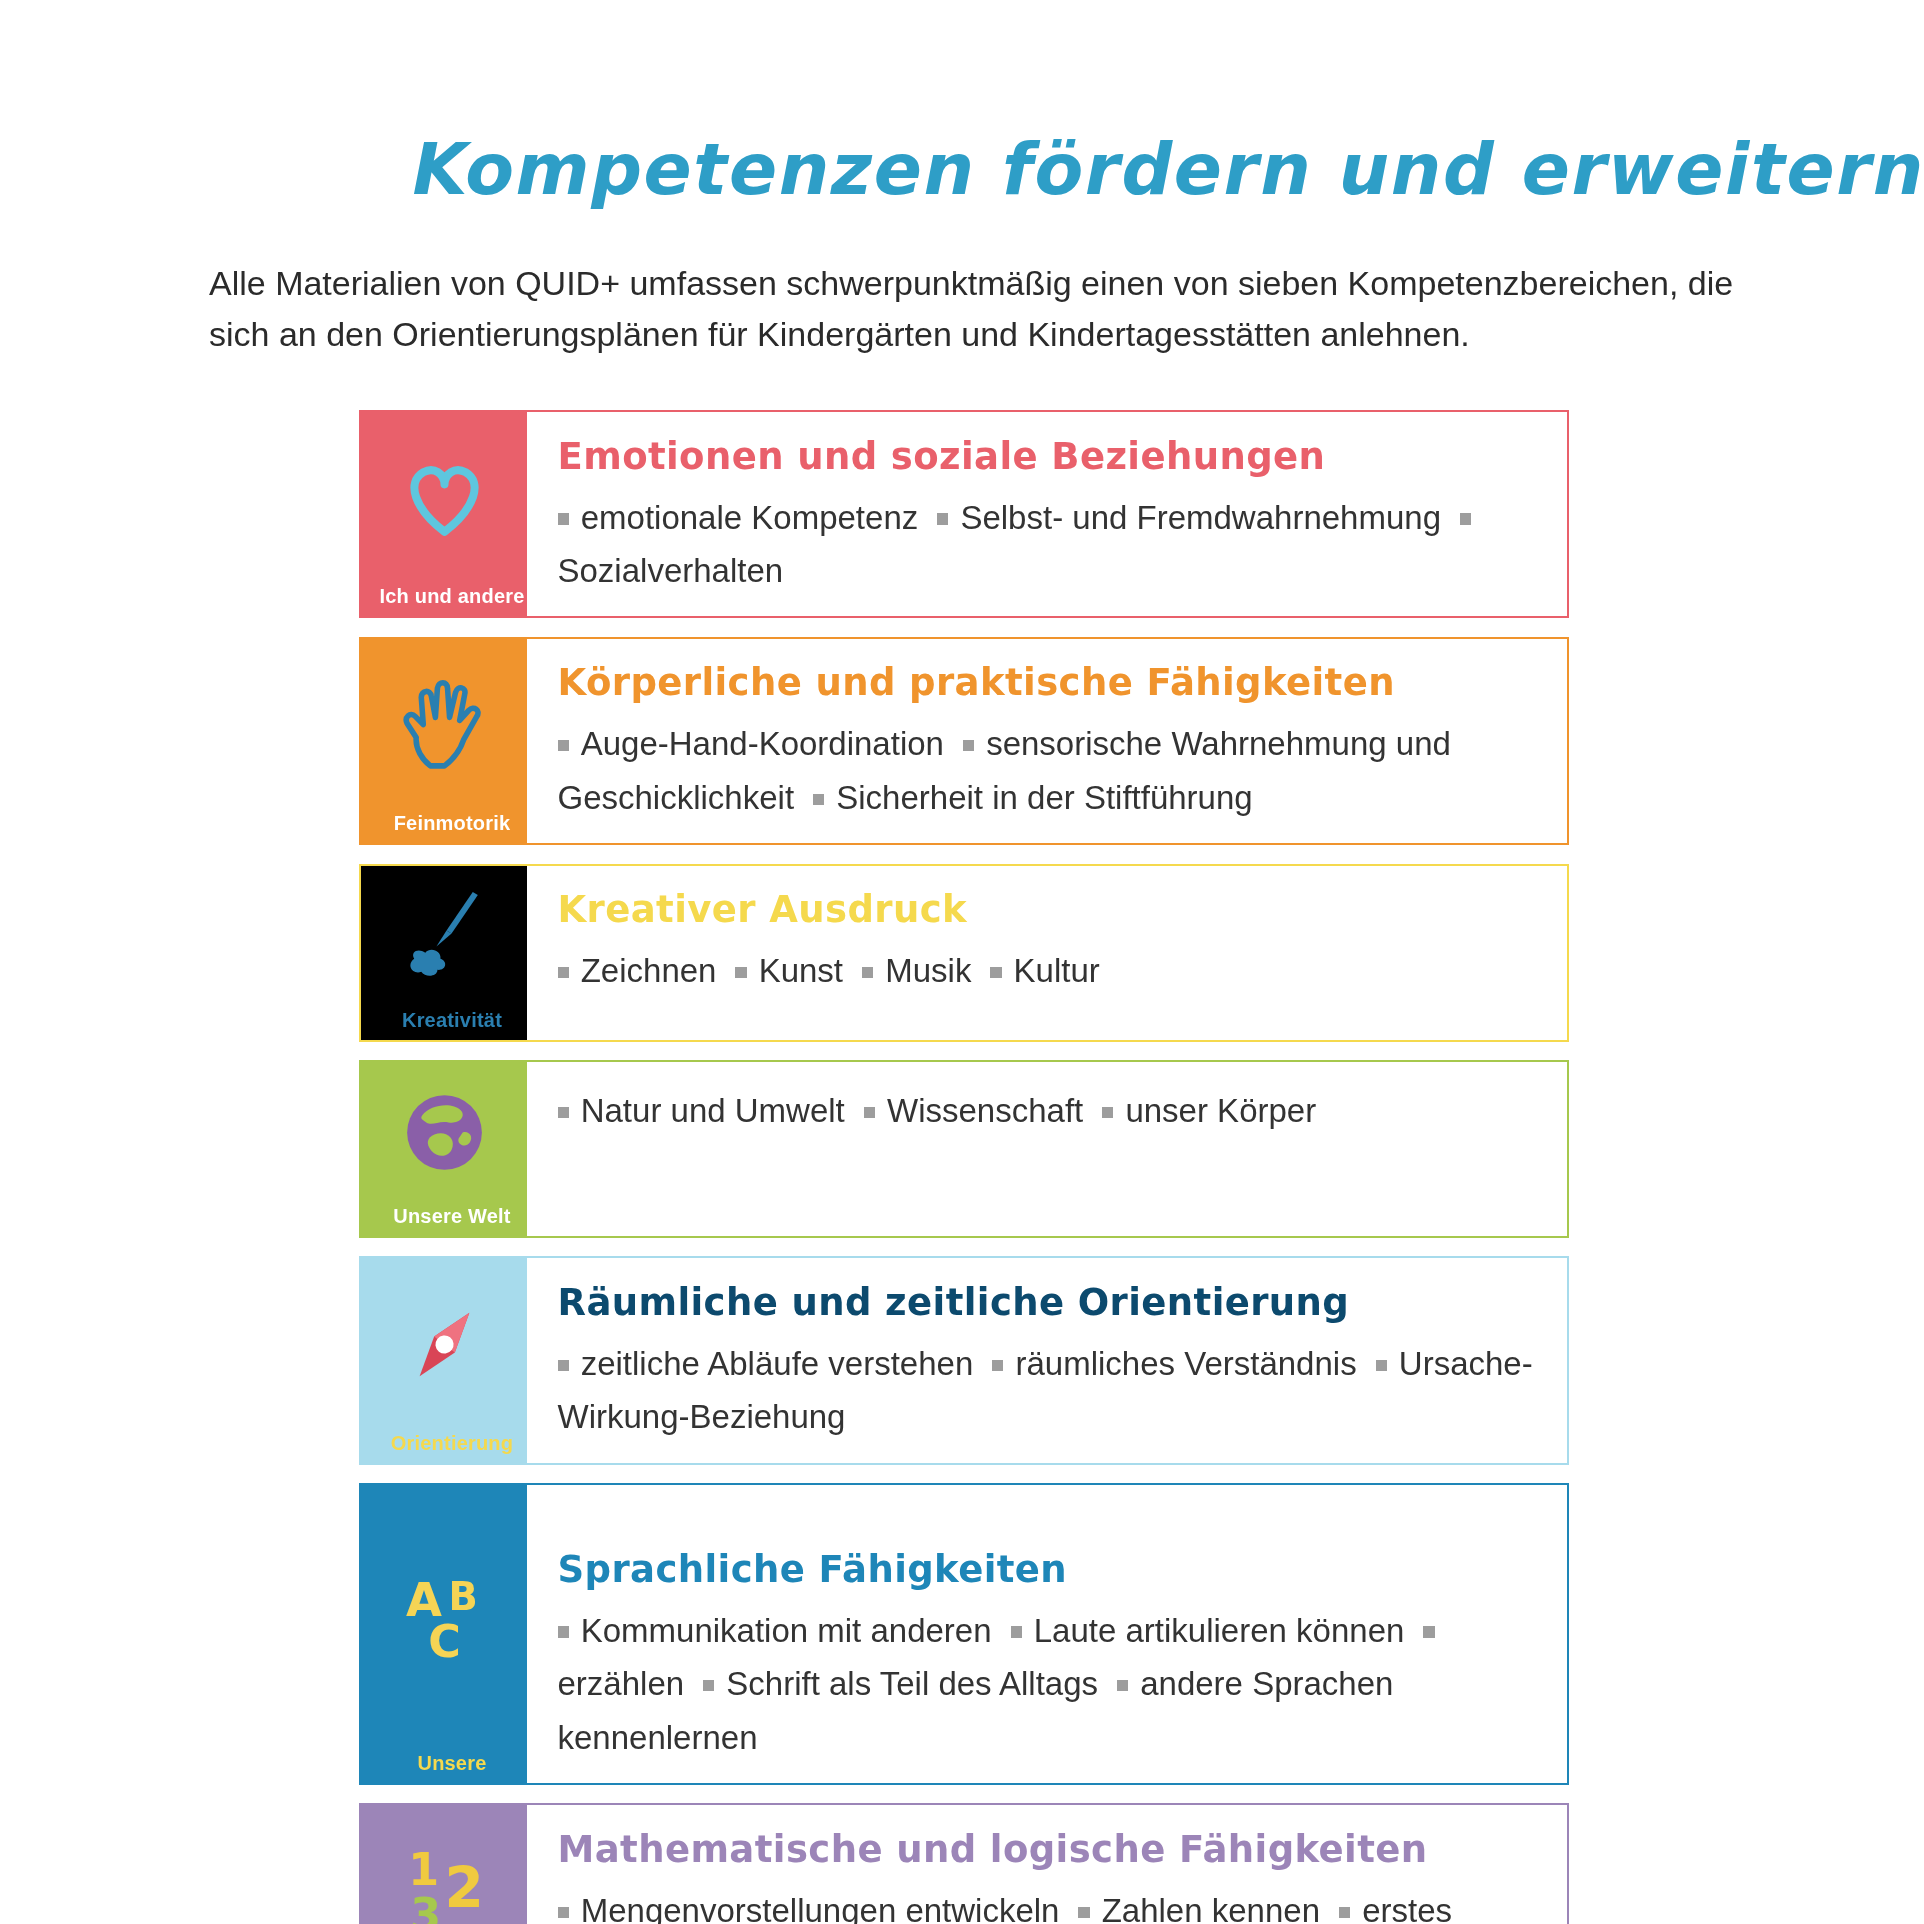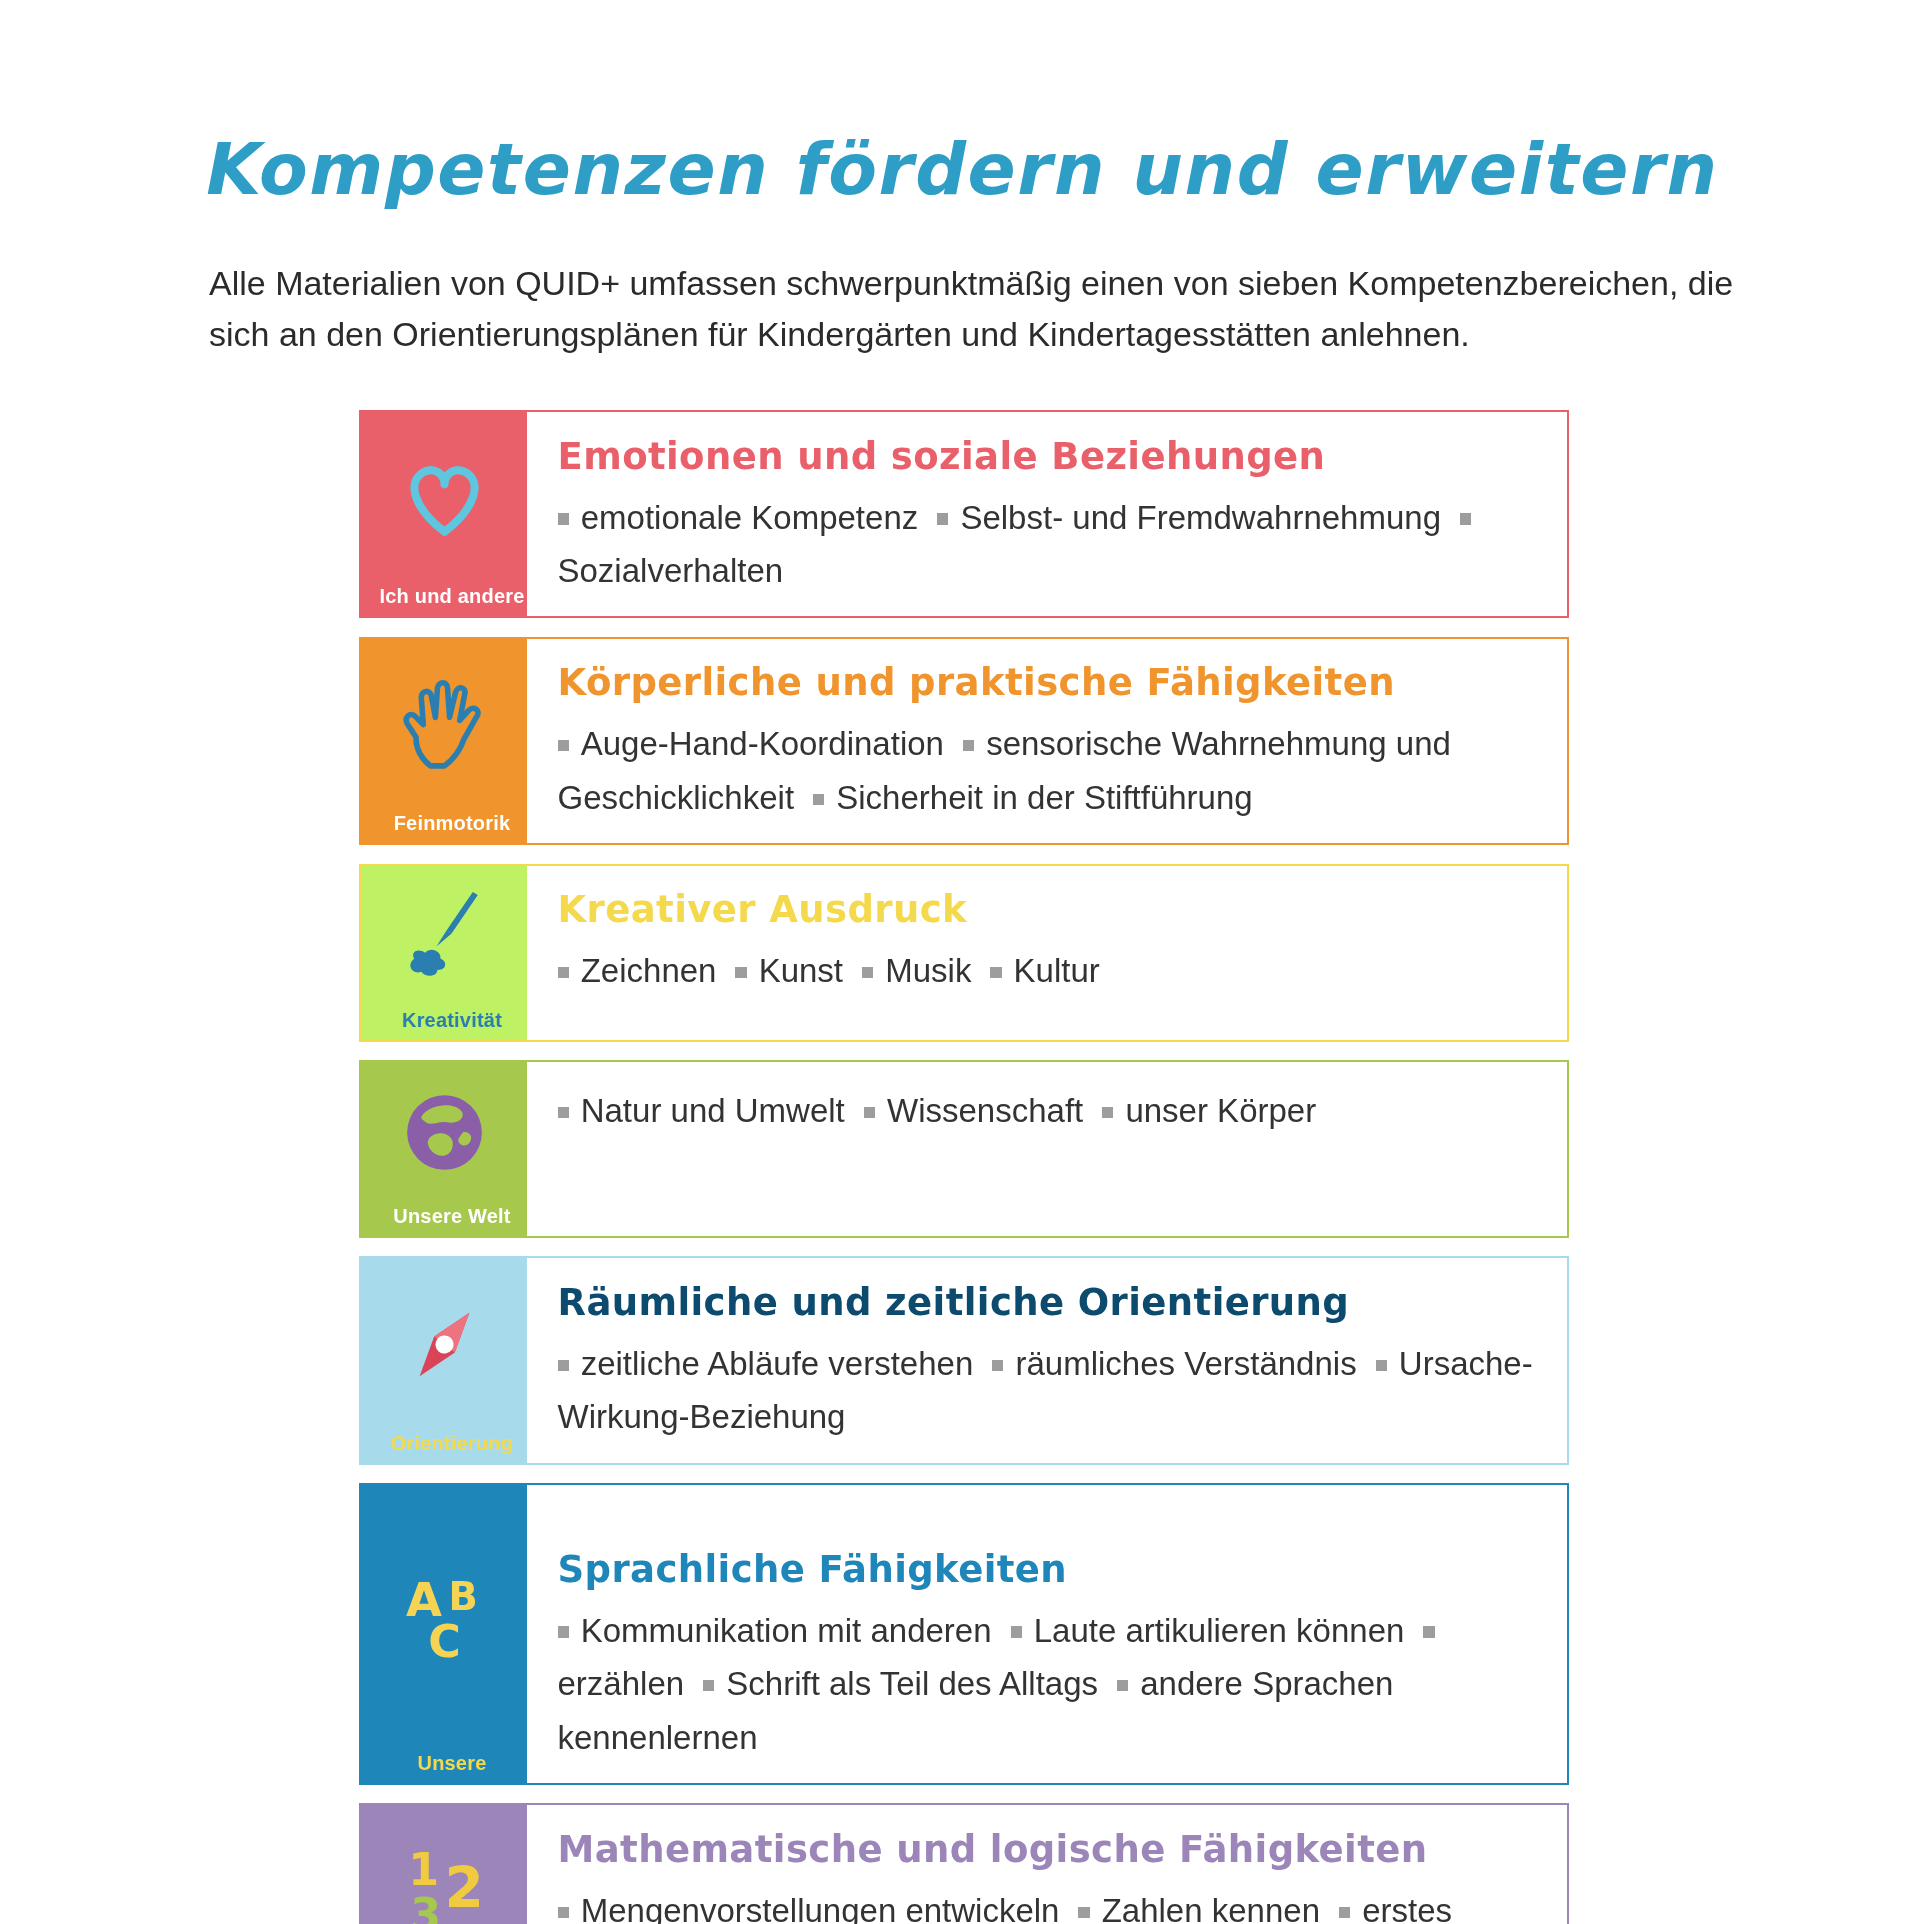--- a/index.html
+++ b/index.html
@@ -8,21 +8,21 @@
     height: 1925px;
     background: #ffffff;
     font-family: "Liberation Sans", sans-serif;
     color: #333333;
     position: relative;
     overflow: hidden;
   }
   .title {
     margin: 0;
     padding-top: 128px;
-    text-align: center;
+    text-align: right;
     font-size: 71px;
     font-weight: 700;
     font-style: italic;
     letter-spacing: 1.6px;
     font-family: "DejaVu Sans", sans-serif;
   }
   .intro {
     margin: 47px 0 0 209px;
     width: 1572px;
     font-size: 34px;
@@ -124,21 +124,21 @@
             </svg>
           </div>
       <div class="iconlabel" style="color: rgb(255, 255, 255);">Feinmotorik</div>
     </div>
     <div class="content">
       <div class="heading" style="color: rgb(240, 148, 45);">Körperliche und praktische Fähigkeiten</div>
       <div class="items"><span class="item"><span class="sq" style="background: rgb(157, 157, 157);"></span>Auge-Hand-Koordination</span><span class="item"><span class="sq" style="background: rgb(157, 157, 157);"></span>sensorische Wahrnehmung und Geschicklichkeit</span><span class="item"><span class="sq" style="background: rgb(157, 157, 157);"></span>Sicherheit in der Stiftführung</span></div>
     </div>
   </div>
       <div class="row" style="border-color: rgb(245, 217, 77);">
-    <div class="iconbox" style="background: #bef264;">
+    <div class="iconbox" style="background: #000000;">
       <div class="icon">
             <svg viewBox="0 0 100 100">
               <path d="M78 6 L 52 44 L 57 47 L 83 9 Z" fill="#2a7fb0"></path>
               <path d="M52 44 L 42 60 L 57 47 Z" fill="#2a7fb0"></path>
               <path d="M20 72 C 12 78 18 88 27 85 C 31 91 43 90 43 83 C 51 84 54 75 46 72 C 47 64 36 60 31 66 C 24 61 16 65 20 72 Z" fill="#2a7fb0"></path>
             </svg>
           </div>
       <div class="iconlabel" style="color: rgb(42, 127, 176);">Kreativität</div>
     </div>
     <div class="content">

